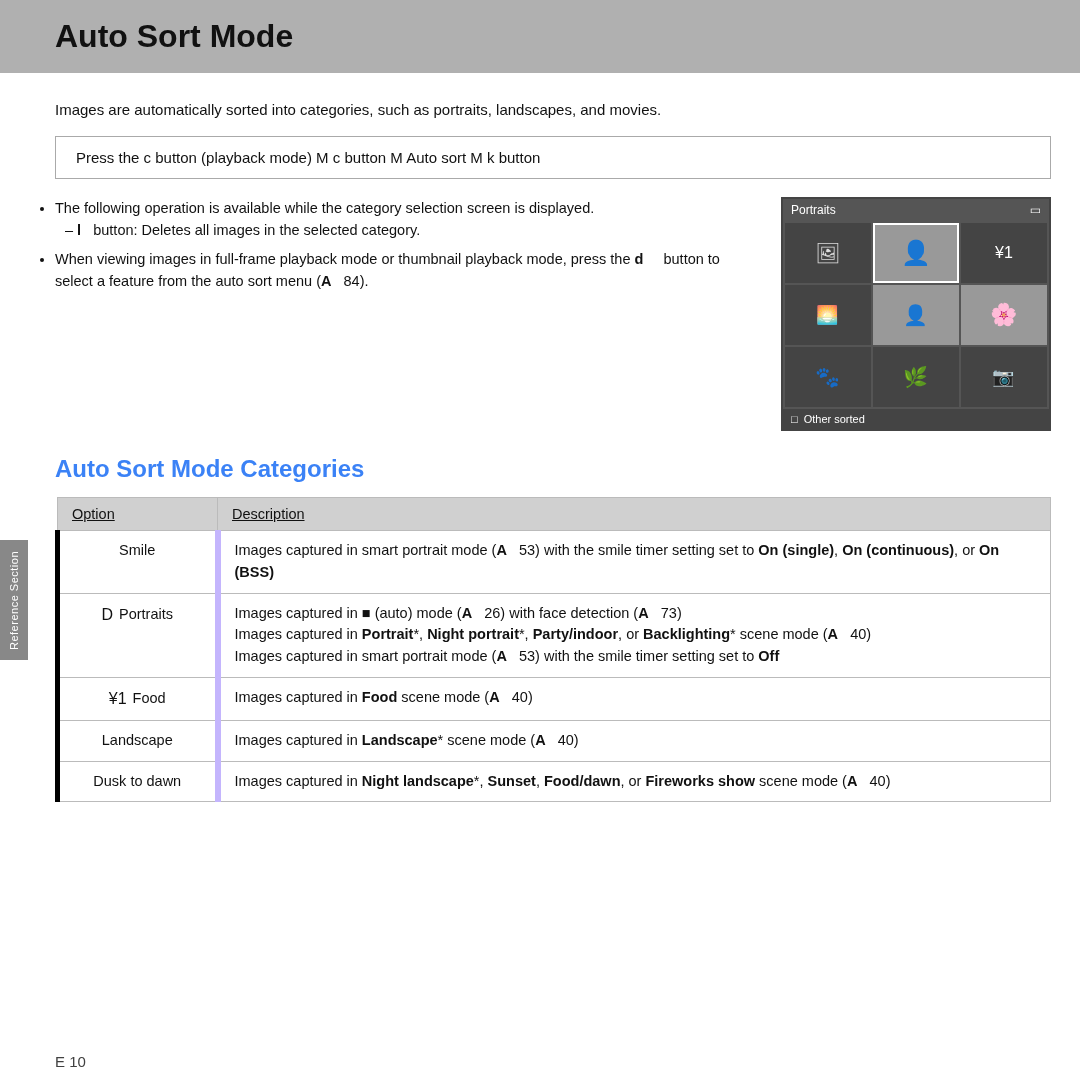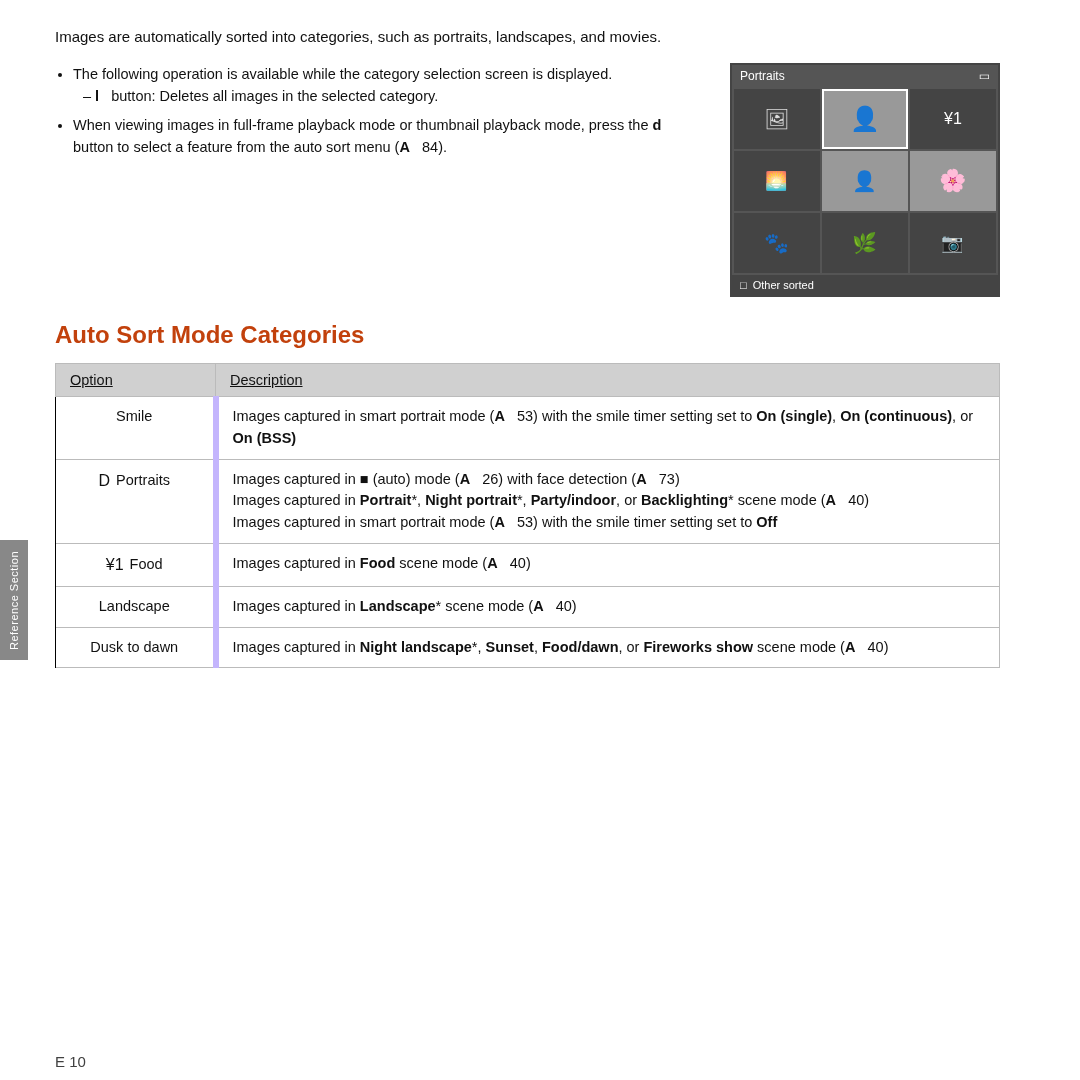--- a/index.html
+++ b/index.html
@@ -29,21 +29,21 @@
     }
     .title-bar h1 {
       font-size: 32px;
       font-weight: 900;
       color: #111;
       letter-spacing: 0;
     }
 
     
     .content {
-      padding: 28px 80px 20px 55px;
+      padding: 28px 29px 20px 55px;
       flex: 1;
     }
 
     .intro-text {
       font-size: 15px;
       margin-bottom: 18px;
       color: #111;
     }
 
     
@@ -67,21 +67,20 @@
       flex: 1;
       font-size: 14.5px;
       line-height: 1.55;
     }
 
     .left-col p {
       margin-bottom: 6px;
     }
 
     .left-col ul {
-      margin-left: 18px;
       list-style: disc;
     }
 
     .left-col ul li {
       margin-bottom: 6px;
     }
 
     .left-col ul li ul {
       list-style: none;
       margin-left: 10px;
@@ -153,21 +152,21 @@
       display: flex;
       align-items: center;
       gap: 6px;
     }
 
     
     .categories-title {
       font-size: 24px;
       font-weight: 900;
       margin-bottom: 14px;
-      color: #c2410c;
+      color: #3b82f6;
     }
 
     
     .sort-table {
       width: 100%;
       border-collapse: collapse;
       font-size: 14.5px;
     }
 
     .sort-table thead tr {
@@ -190,21 +189,21 @@
       padding: 9px 14px;
       border-left: 6px solid #c4b5fd;
       border-right: 1px solid #bbb;
       vertical-align: top;
       line-height: 1.5;
     }
 
     .sort-table tbody td:first-child {
       width: 160px;
       text-align: left;
-      border-left: 1px solid #000000;
+      border-left: 5px solid #000000;
     }
 
     .option-cell {
       display: flex;
       align-items: center;
       justify-content: center;
       gap: 6px;
     }
 
     .option-icon {
@@ -242,29 +241,35 @@
     kbd {
       font-family: inherit;
       font-weight: bold;
     }
   </style>
 </head>
 <body>
 
 <div class="page-wrapper">
 
+  <div class="title-bar">
+    <h1>Auto Sort Mode</h1>
+  </div>
 
   <div class="sidebar-tab">
     <span>Reference Section</span>
   </div>
 
   <div class="content">
 
     <p class="intro-text">Images are automatically sorted into categories, such as portraits, landscapes, and movies.</p>
 
+    <div class="instruction-box">
+      <span>Press the c   button (playback mode) M c   button M     Auto sort M k   button</span>
+    </div>
 
     <div class="two-col">
 
       <div class="left-col">
         <ul>
           <li>
             The following operation is available while the category selection screen is displayed.
             <ul>
               <li><kbd>l</kbd>&nbsp;&nbsp; button: Deletes all images in the selected category.</li>
             </ul>

